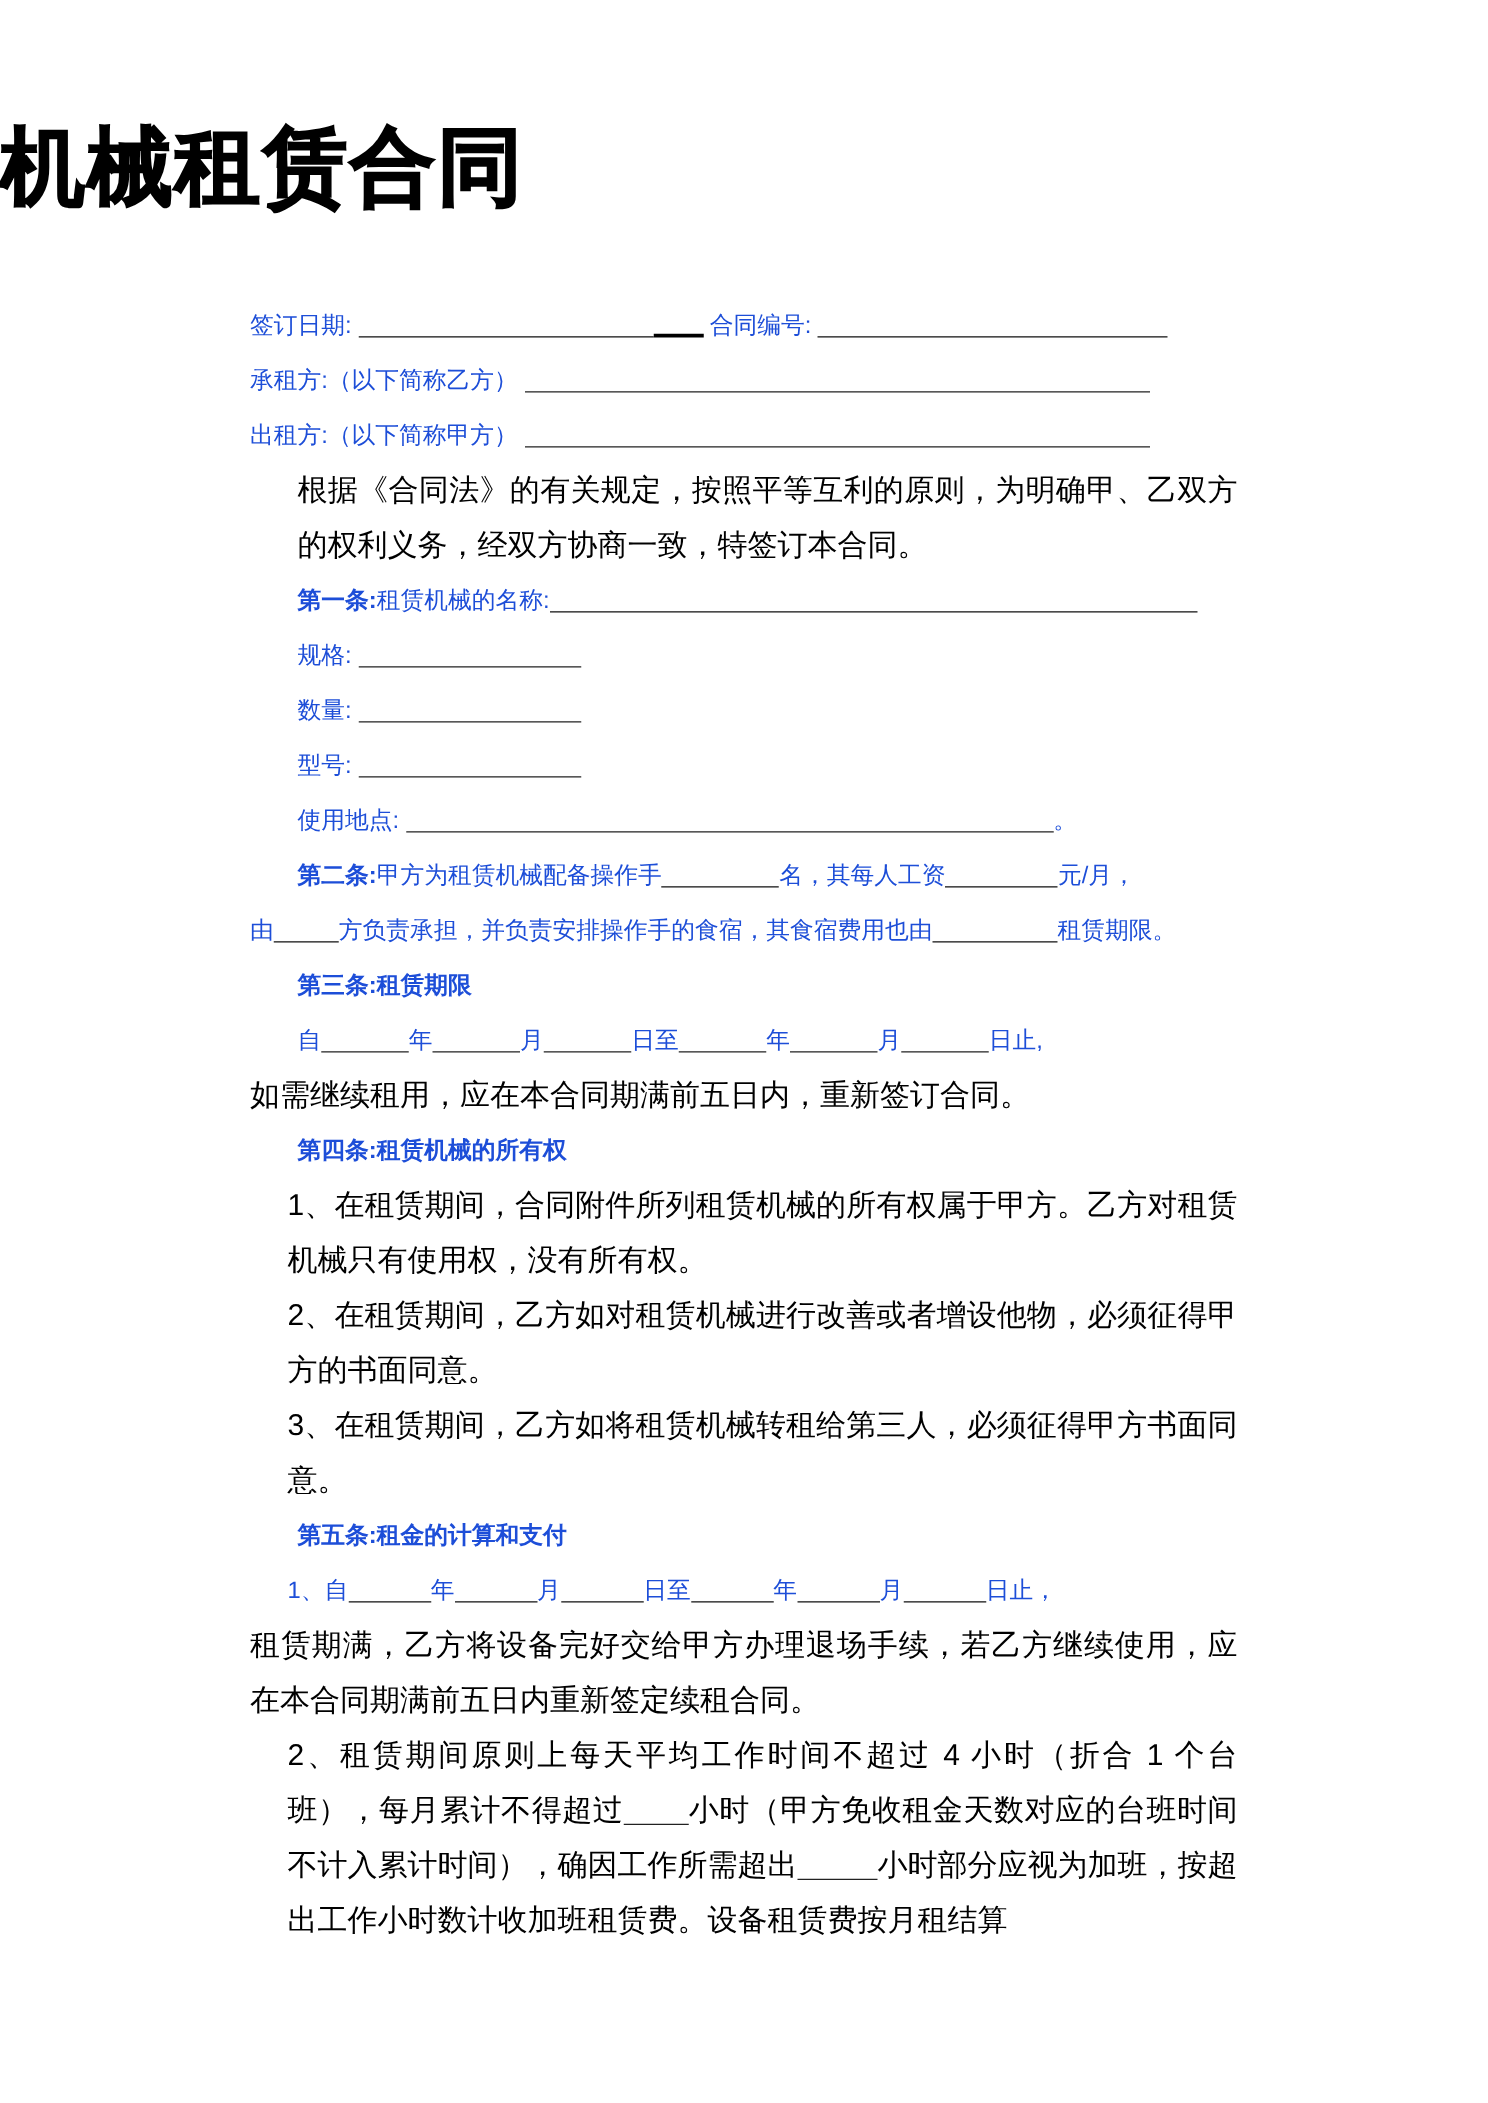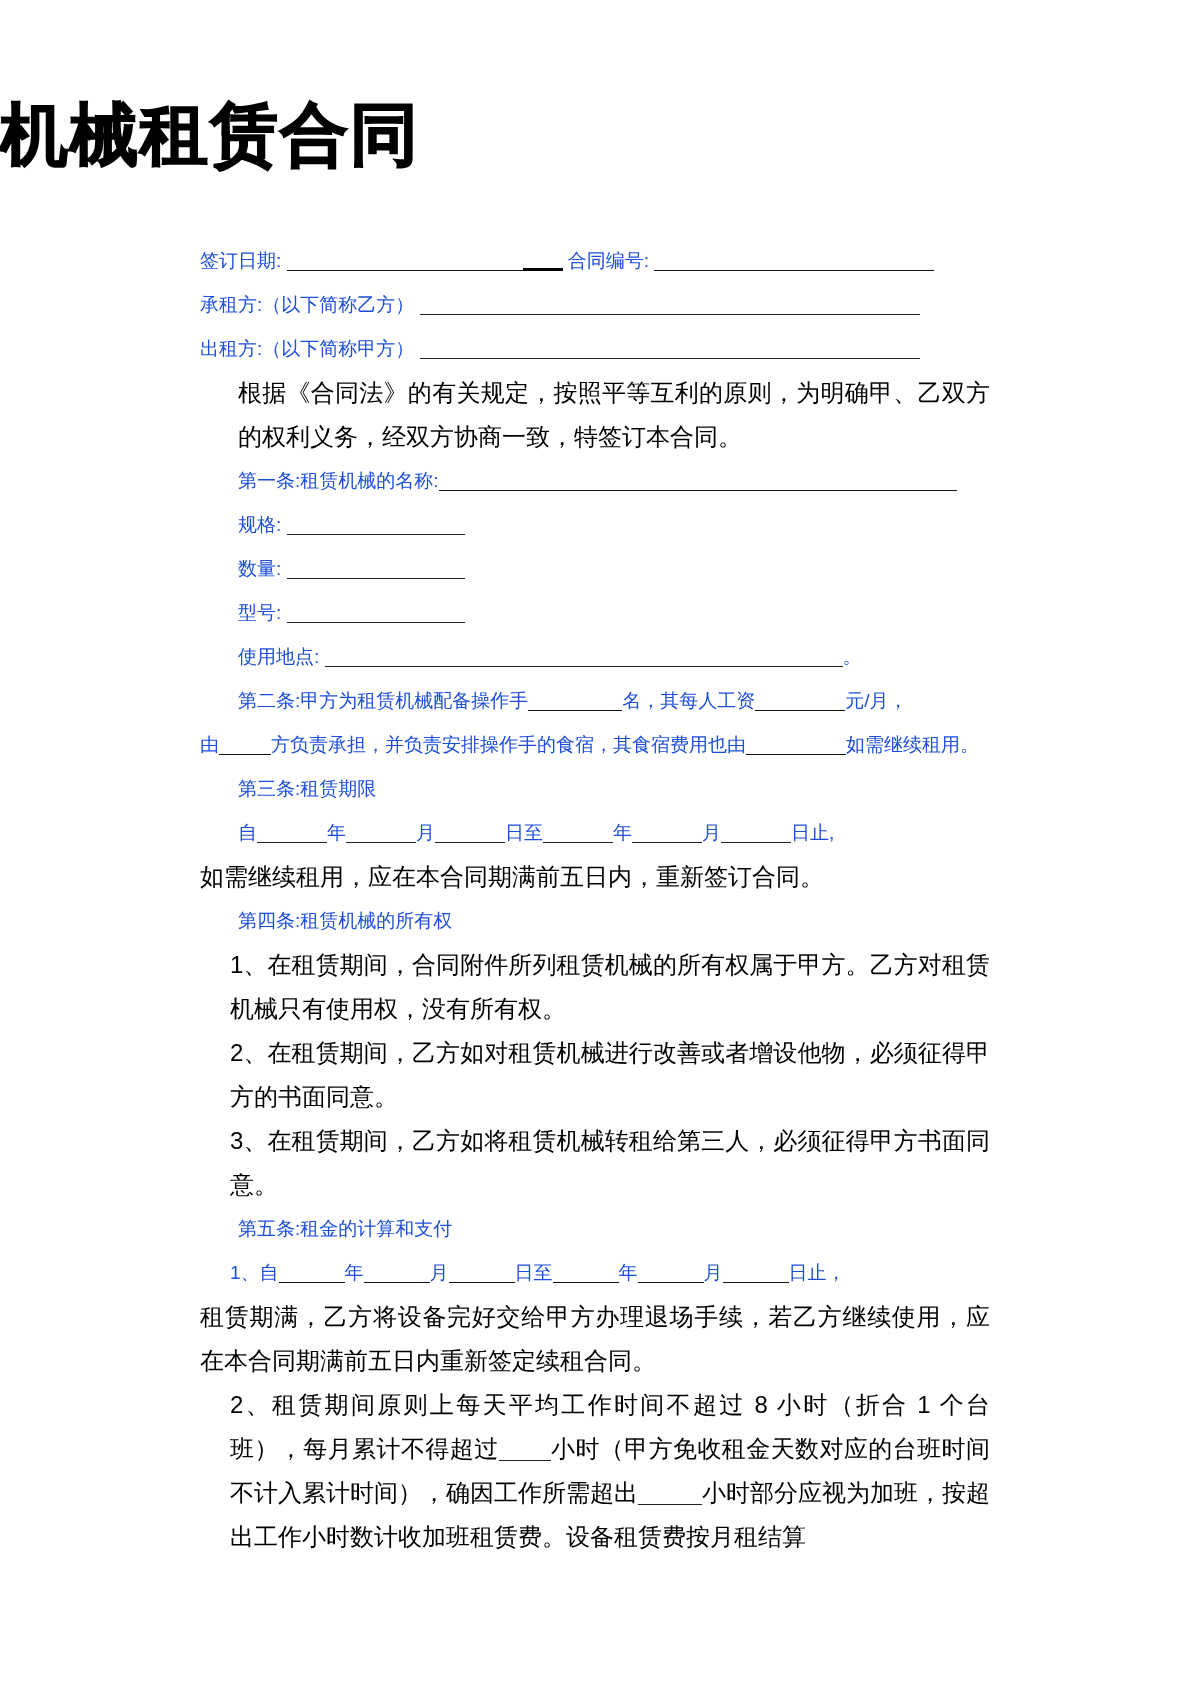--- a/index.html
+++ b/index.html
@@ -56,21 +56,21 @@
     font-size: 24px;
     line-height: 44px;
     text-align: justify;
     text-justify: inter-ideograph;
     margin: 0;
   }
 
   .indent { padding-left: 38px; }
   .indent-sm { padding-left: 30px; }
 
-  .b { font-weight: normal; text-align: right; }
+  .b { font-weight: bold; text-align: right; }
 
   
   .ul {
     display: inline-block;
     border-bottom: 1.3px solid #111;
     height: 22px;
     vertical-align: -4px;
   }
   .ul-thin {
     display: inline-block;
@@ -152,21 +152,21 @@
 
     <div class="line indent">
       <span>使用地点:</span>
       <span class="ul-thin w-place"></span><span class="tail-period">。</span>
     </div>
 
     <div class="line indent">
       <span class="b">第二条:</span><span>甲方为租赁机械配备操作手</span><span class="ul w-op"></span><span>名，其每人工资</span><span class="ul w-wage"></span><span>元/月，</span>
     </div>
     <div class="line">
-      <span>由</span><span class="ul w-side-s"></span><span>方负责承担，并负责安排操作手的食宿，其食宿费用也由</span><span class="ul w-side-l"></span><span>如需继续租用。</span>
+      <span>由</span><span class="ul w-side-s"></span><span>方负责承担，并负责安排操作手的食宿，其食宿费用也由</span><span class="ul w-side-l"></span><span>租赁期限。</span>
     </div>
 
     <div class="line indent">
       <span class="b">第三条:</span><span class="b">租赁期限</span>
     </div>
 
     <div class="line indent">
       <span>自</span><span class="ul-thin w-ymd"></span><span>年</span><span class="ul-thin w-ymd"></span><span>月</span><span class="ul-thin w-ymd"></span><span>日至</span><span class="ul-thin w-ymd"></span><span>年</span><span class="ul-thin w-ymd"></span><span>月</span><span class="ul-thin w-ymd"></span><span>日止,</span>
     </div>
     <p class="para">如需继续租用，应在本合同期满前五日内，重新签订合同。</p>
@@ -182,17 +182,17 @@
     <div class="line indent">
       <span class="b">第五条:</span><span class="b">租金的计算和支付</span>
     </div>
 
     <div class="line indent-sm">
       <span>1、自</span><span class="ul w-ymd2"></span><span>年</span><span class="ul w-ymd2"></span><span>月</span><span class="ul w-ymd2"></span><span>日至</span><span class="ul w-ymd2"></span><span>年</span><span class="ul w-ymd2"></span><span>月</span><span class="ul w-ymd2"></span><span>日止，</span>
     </div>
     <p class="para">租赁期满，乙方将设备完好交给甲方办理退场手续，若乙方继续使用，应在本合同期满前五日内重新签定续租合同。</p>
 
     <div class="para indent-sm">
-      <span>2、租赁期间原则上每天平均工作时间不超过 8 小时（折合 1 个台班），每月累计不得超过</span><span class="ul-thin w-hour"></span><span>小时（甲方免收租金天数对应的台班时间不计入累计时间），确因工作所需超出</span><span class="ul-thin w-hour2"></span><span>小时部分应视为加班，按超出工作小时数计收加班租赁费。设备租赁费按月租结算</span>
+      <span>2、租赁期间原则上每天平均工作时间不超过 4 小时（折合 1 个台班），每月累计不得超过</span><span class="ul-thin w-hour"></span><span>小时（甲方免收租金天数对应的台班时间不计入累计时间），确因工作所需超出</span><span class="ul-thin w-hour2"></span><span>小时部分应视为加班，按超出工作小时数计收加班租赁费。设备租赁费按月租结算</span>
     </div>
 
   </div>
 </div>
 
 </body></html>

